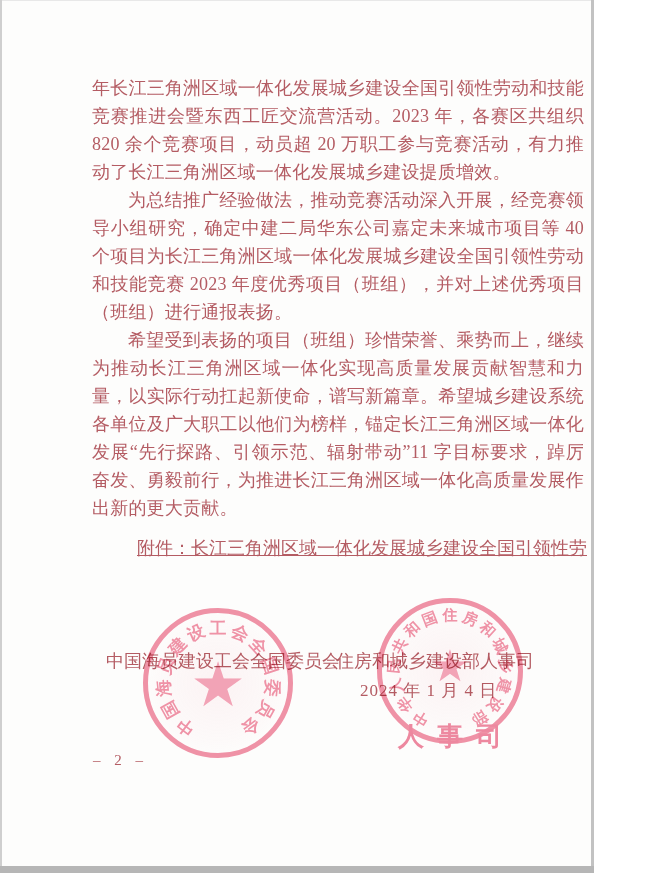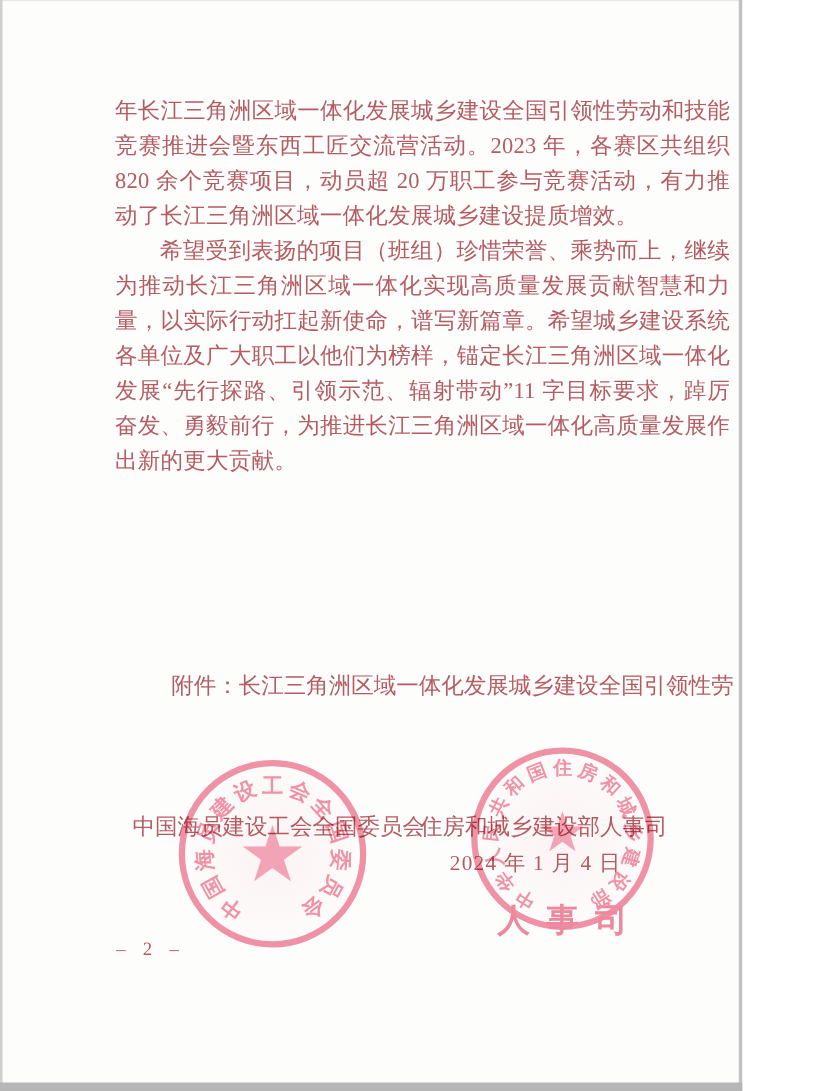--- a/index.html
+++ b/index.html
@@ -30,21 +30,21 @@
     font-size:18px;line-height:28px;
     text-align:justify;
     letter-spacing:0.2px;
   }
   .para{margin:0;}
   .para.indent{text-indent:2em;}
 
   
   .attachment{
     position:absolute;left:137px;top:533px;width:460px;
-    font-size:18px;line-height:30px;
+    font-size:18px;line-height:30px;text-decoration:underline;
   }
   .att-line2{margin-left:54px;}
 
   
   .sig-left{
     position:absolute;left:106px;top:650px;
     font-size:18px;line-height:22px;white-space:nowrap;
   }
   .sig-right{
     position:absolute;left:336px;top:650px;width:185px;
@@ -91,20 +91,21 @@
 
 <div class="page">
 
   <div class="edge edge-top"></div>
   <div class="edge edge-left"></div>
   <div class="edge edge-right"></div>
   <div class="edge edge-bottom"></div>
 
   <div class="body-text">
     <p class="para">年长江三角洲区域一体化发展城乡建设全国引领性劳动和技能竞赛推进会暨东西工匠交流营活动。2023 年，各赛区共组织 820 余个竞赛项目，动员超 20 万职工参与竞赛活动，有力推动了长江三角洲区域一体化发展城乡建设提质增效。</p>
+    <p class="para indent">为总结推广经验做法，推动竞赛活动深入开展，经竞赛领导小组研究，确定中建二局华东公司嘉定未来城市项目等 40 个项目为长江三角洲区域一体化发展城乡建设全国引领性劳动和技能竞赛 2023 年度优秀项目（班组），并对上述优秀项目（班组）进行通报表扬。</p>
     <p class="para indent">希望受到表扬的项目（班组）珍惜荣誉、乘势而上，继续为推动长江三角洲区域一体化实现高质量发展贡献智慧和力量，以实际行动扛起新使命，谱写新篇章。希望城乡建设系统各单位及广大职工以他们为榜样，锚定长江三角洲区域一体化发展“先行探路、引领示范、辐射带动”11 字目标要求，踔厉奋发、勇毅前行，为推进长江三角洲区域一体化高质量发展作出新的更大贡献。</p>
   </div>
 
   <div class="attachment">
     <div>附件：长江三角洲区域一体化发展城乡建设全国引领性劳</div>
   </div>
 
   <div class="sig-left">中国海员建设工会全国委员会</div>
 
   <div class="sig-right">

